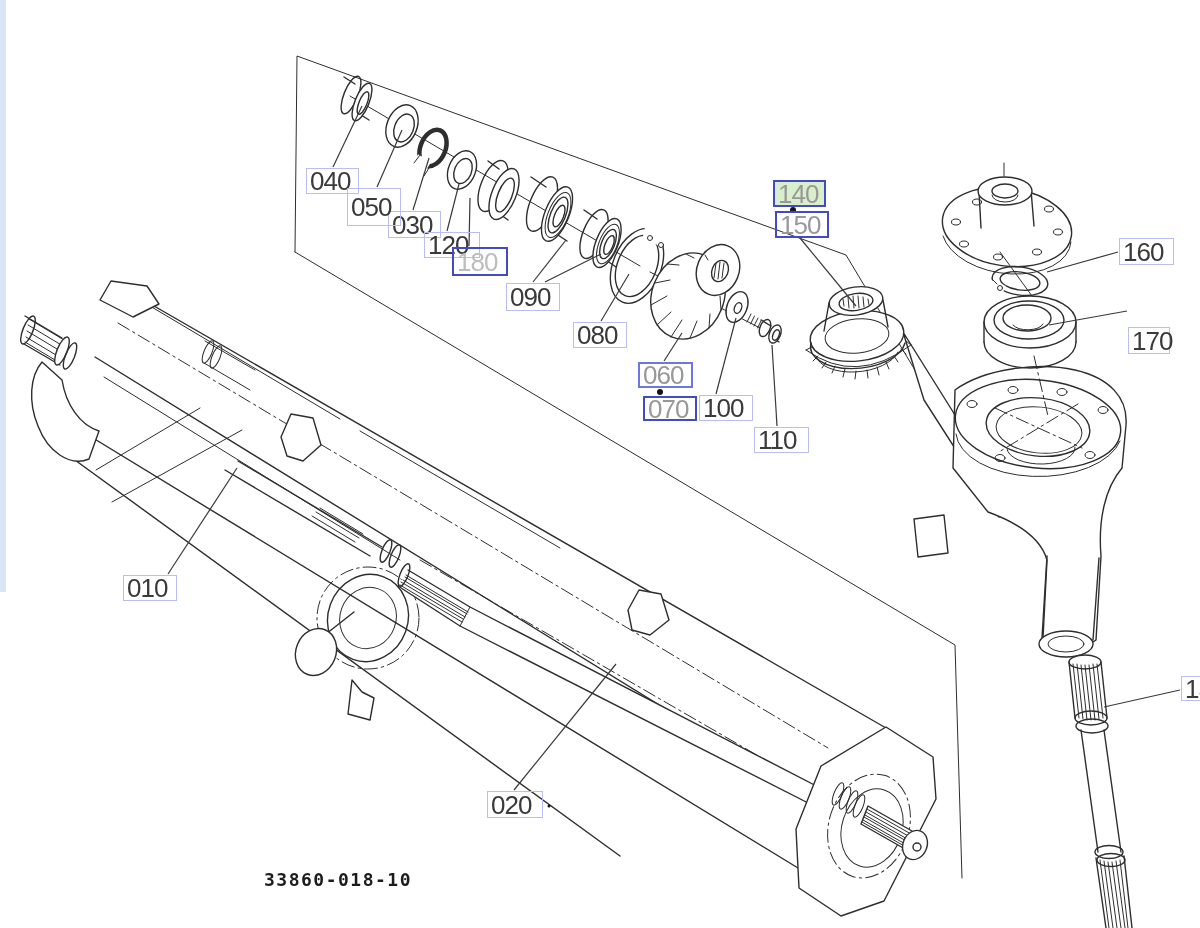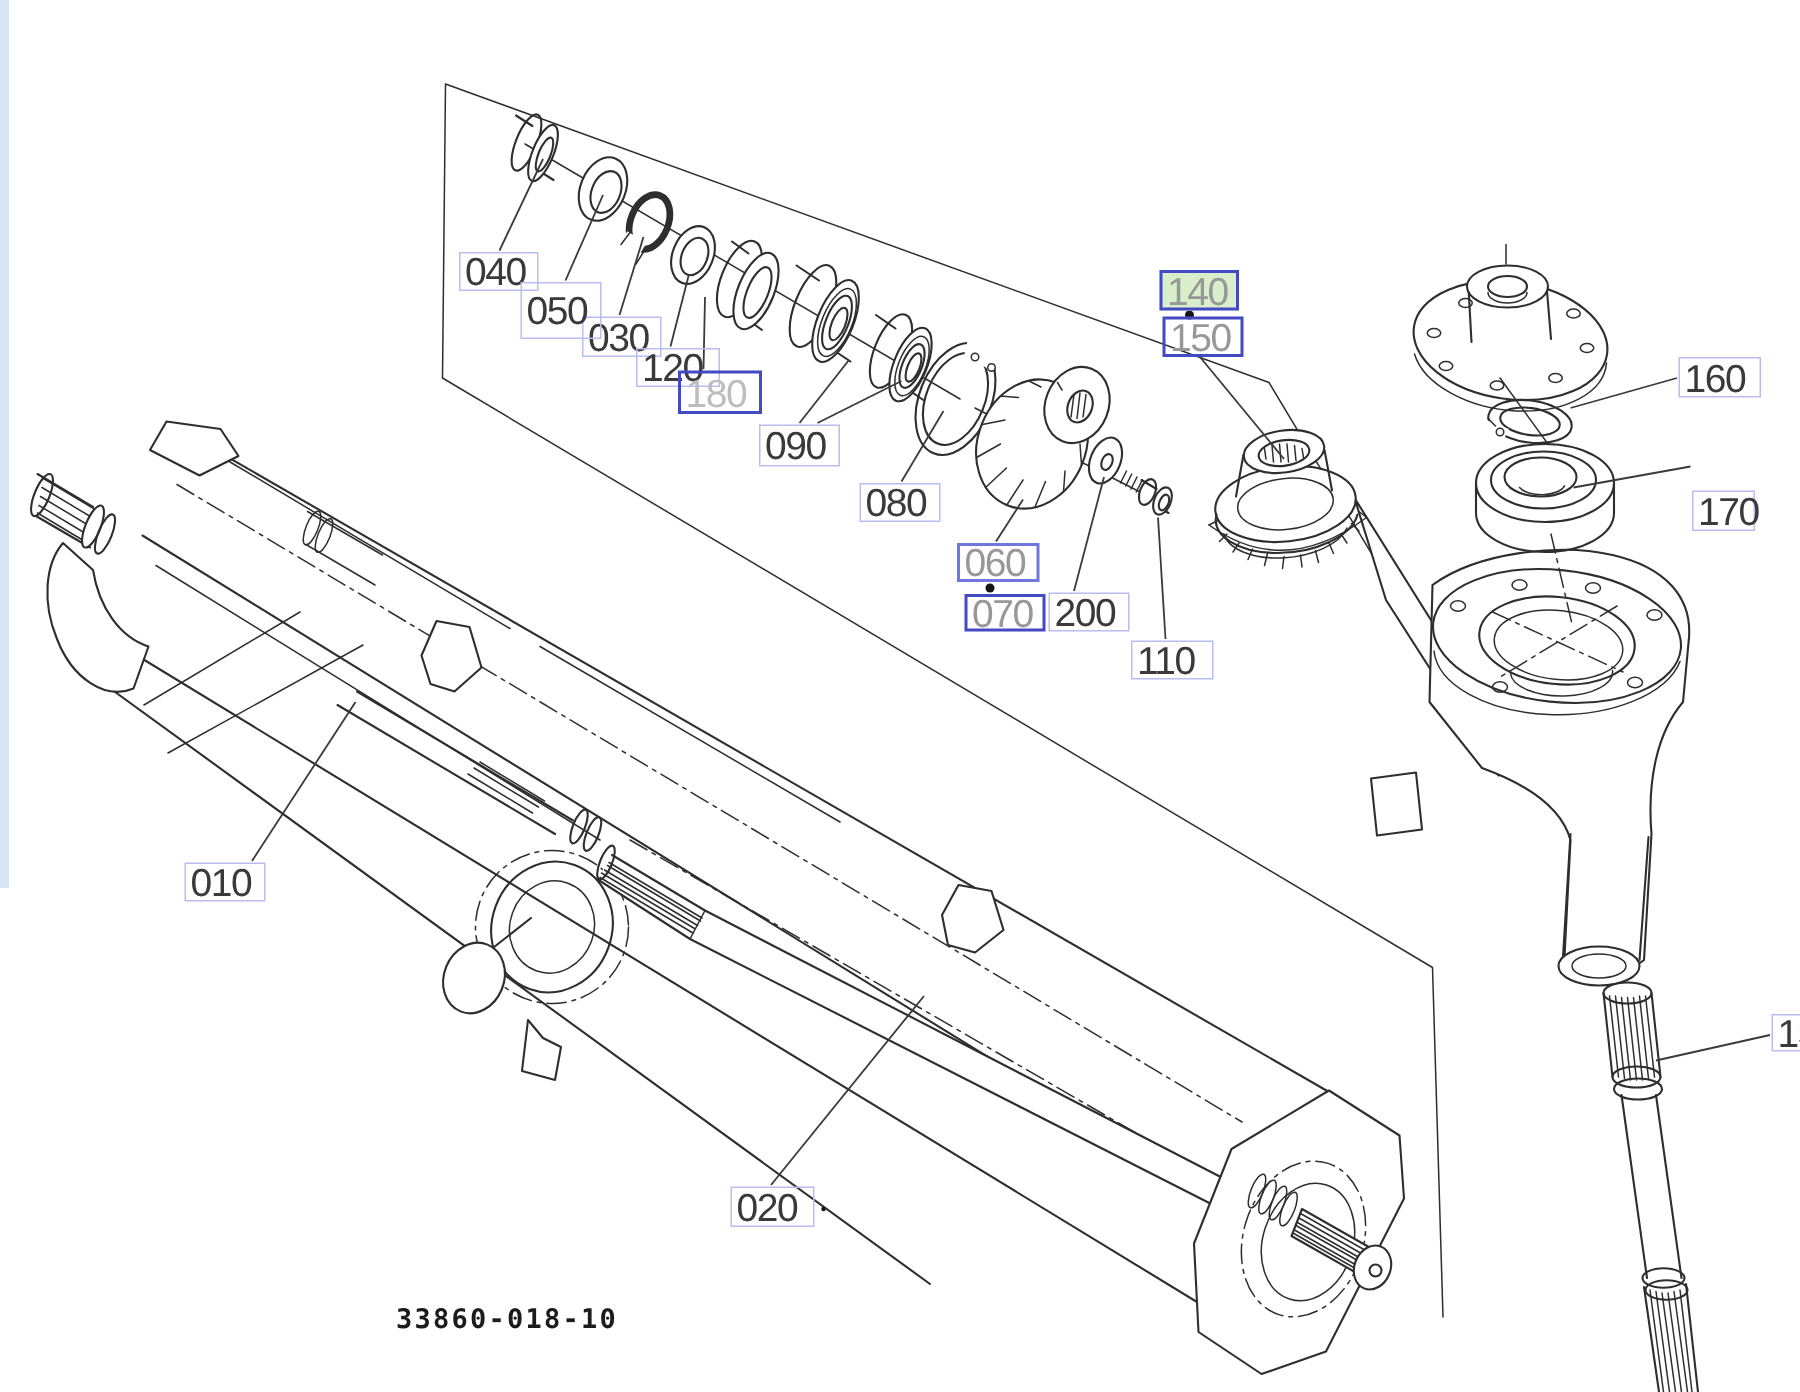--- a/index.html
+++ b/index.html
@@ -319,21 +319,21 @@
   <div id="labels">
       <div class="part-label b-light t-dark" style="left: 123px; top: 575px; width: 54px; height: 26px;">010</div>
       <div class="part-label b-light t-dark" style="left: 487px; top: 791px; width: 56px; height: 27px;">020</div>
       <div class="part-label b-light t-dark" style="left: 388px; top: 211px; width: 53px; height: 27px;">030</div>
       <div class="part-label b-light t-dark" style="left: 306px; top: 168px; width: 53px; height: 26px;">040</div>
       <div class="part-label b-light t-dark" style="left: 347px; top: 188px; width: 54px; height: 38px;">050</div>
       <div class="part-label b-medium t-gray" style="left: 638px; top: 362px; width: 55px; height: 26px;">060</div>
       <div class="part-label b-strong t-gray" style="left: 643px; top: 396px; width: 54px; height: 25px;">070</div>
       <div class="part-label b-light t-dark" style="left: 573px; top: 322px; width: 54px; height: 26px;">080</div>
       <div class="part-label b-light t-dark" style="left: 506px; top: 283px; width: 54px; height: 28px; text-align: center;">090</div>
-      <div class="part-label b-light t-dark" style="left: 699px; top: 395px; width: 54px; height: 26px;">200</div>
+      <div class="part-label b-light t-dark" style="left: 699px; top: 395px; width: 54px; height: 26px;">100</div>
       <div class="part-label b-light t-dark" style="left: 754px; top: 427px; width: 55px; height: 26px;">110</div>
       <div class="part-label b-light t-dark" style="left: 424px; top: 232px; width: 56px; height: 26px;">120</div>
       <div class="part-label b-light t-dark" style="left: 1181px; top: 676px; width: 54px; height: 25px;">130</div>
       <div class="part-label b-strong t-gray hl" style="left: 773px; top: 180px; width: 53px; height: 27px;">140</div>
       <div class="part-label b-strong t-gray" style="left: 775px; top: 211px; width: 54px; height: 27px; text-align: center;">150</div>
       <div class="part-label b-light t-dark" style="left: 1119px; top: 238px; width: 55px; height: 27px; text-align: center;">160</div>
       <div class="part-label b-light t-dark" style="left: 1128px; top: 297px; width: 42px; height: 27px; margin-top: 30px;">170</div>
       <div class="part-label b-strong t-faint" style="left: 452px; top: 247px; width: 56px; height: 29px;">180</div>
     </div>
 

